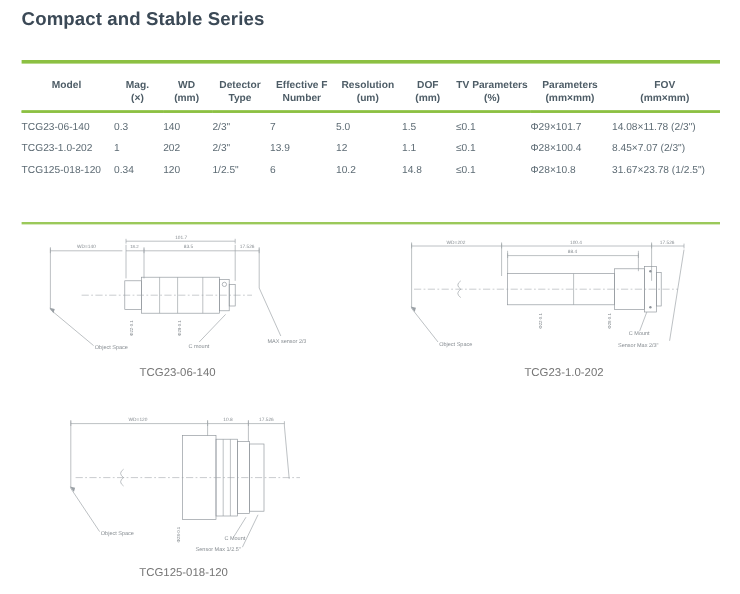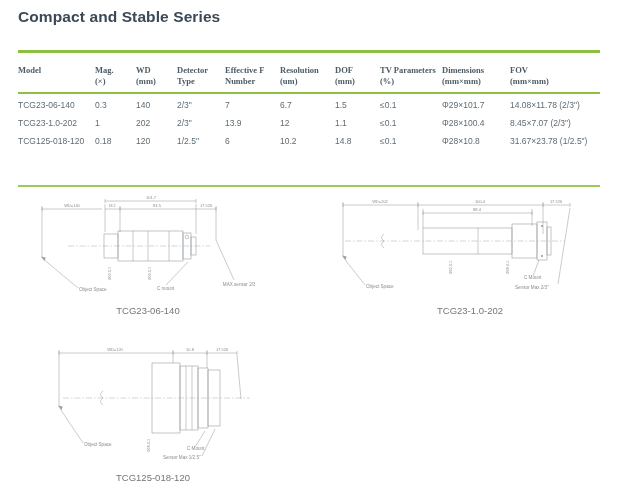--- a/index.html
+++ b/index.html
@@ -5,22 +5,22 @@
   html,body{margin:0;padding:0;background:#fff;}
   .page{position:relative;width:617px;height:495px;background:#fff;overflow:hidden;
         font-family:"Liberation Sans",sans-serif;}
   .page-title{position:absolute;left:18px;top:8px;margin:0;font-size:15.5px;line-height:1.22;
         font-weight:700;color:#3b4956;letter-spacing:.1px;}
   .rule{position:absolute;left:18px;width:582px;background:#8cc042;}
   .title-rule{top:50px;height:3px;}
   .section-divider{top:185px;height:2px;background:#9bc95a;}
   table.params{position:absolute;left:18px;top:63px;width:582px;border-collapse:collapse;
         table-layout:fixed;font-size:8.5px;}
-  table.params th{font-weight:700;color:#4d5c66;text-align:left;vertical-align:top;
-        padding:2px 2px 4px 0;line-height:1.35;font-family:Liberation Serif, serif;}
+  table.params th{font-weight:700;color:#4d5c66;text-align:center;vertical-align:top;
+        padding:2px 2px 4px 0;line-height:1.35;}
   table.params thead tr{border-bottom:2px solid #8cc042;}
   table.params td{color:#5d6b74;padding:3.5px 2px 3.5px 0;line-height:1.3;white-space:nowrap;}
   table.params tbody tr:first-child td{padding-top:6px;}
   .hdr-l2{display:block;font-weight:700;}
   .dwg{position:absolute;}
   .dwg line,.dwg path,.dwg rect,.dwg polyline{stroke:#9aa0a5;stroke-width:.55;fill:none;}
   .dwg rect.body{stroke:#8f959b;}
   .dwg circle{stroke:#8f959b;stroke-width:.55;fill:none;}
   .dwg circle.dot{fill:#8f959b;stroke:none;}
   .dwg .cl{stroke-dasharray:6 2 1.5 2;stroke-width:.45;}
@@ -57,52 +57,52 @@
     <thead>
       <tr>
         <th><span>Model</span><span class="hdr-l2"></span></th>
         <th><span>Mag.</span><span class="hdr-l2">(×)</span></th>
         <th><span>WD</span><span class="hdr-l2">(mm)</span></th>
         <th><span>Detector</span><span class="hdr-l2">Type</span></th>
         <th><span>Effective F</span><span class="hdr-l2">Number</span></th>
         <th><span>Resolution</span><span class="hdr-l2">(um)</span></th>
         <th><span>DOF</span><span class="hdr-l2">(mm)</span></th>
         <th><span>TV Parameters</span><span class="hdr-l2">(%)</span></th>
-        <th><span>Dimensions</span><span class="hdr-l2">(mm×mm)</span></th>
+        <th><span>Parameters</span><span class="hdr-l2">(mm×mm)</span></th>
         <th><span>FOV</span><span class="hdr-l2">(mm×mm)</span></th>
       </tr>
     </thead>
     <tbody>
       <tr>
         <td>TCG23-06-140</td>
         <td>0.3</td>
         <td>140</td>
         <td>2/3"</td>
         <td>7</td>
-        <td>6.7</td>
+        <td>5.0</td>
         <td>1.5</td>
         <td>≤0.1</td>
         <td>Φ29×101.7</td>
         <td>14.08×11.78 (2/3")</td>
       </tr>
       <tr>
         <td>TCG23-1.0-202</td>
         <td>1</td>
         <td>202</td>
         <td>2/3"</td>
         <td>13.9</td>
         <td>12</td>
         <td>1.1</td>
         <td>≤0.1</td>
         <td>Φ28×100.4</td>
         <td>8.45×7.07 (2/3")</td>
       </tr>
       <tr>
         <td>TCG125-018-120</td>
-        <td>0.18</td>
+        <td>0.34</td>
         <td>120</td>
         <td>1/2.5"</td>
         <td>6</td>
         <td>10.2</td>
         <td>14.8</td>
         <td>≤0.1</td>
         <td>Φ28×10.8</td>
         <td>31.67×23.78 (1/2.5")</td>
       </tr>
     </tbody>

